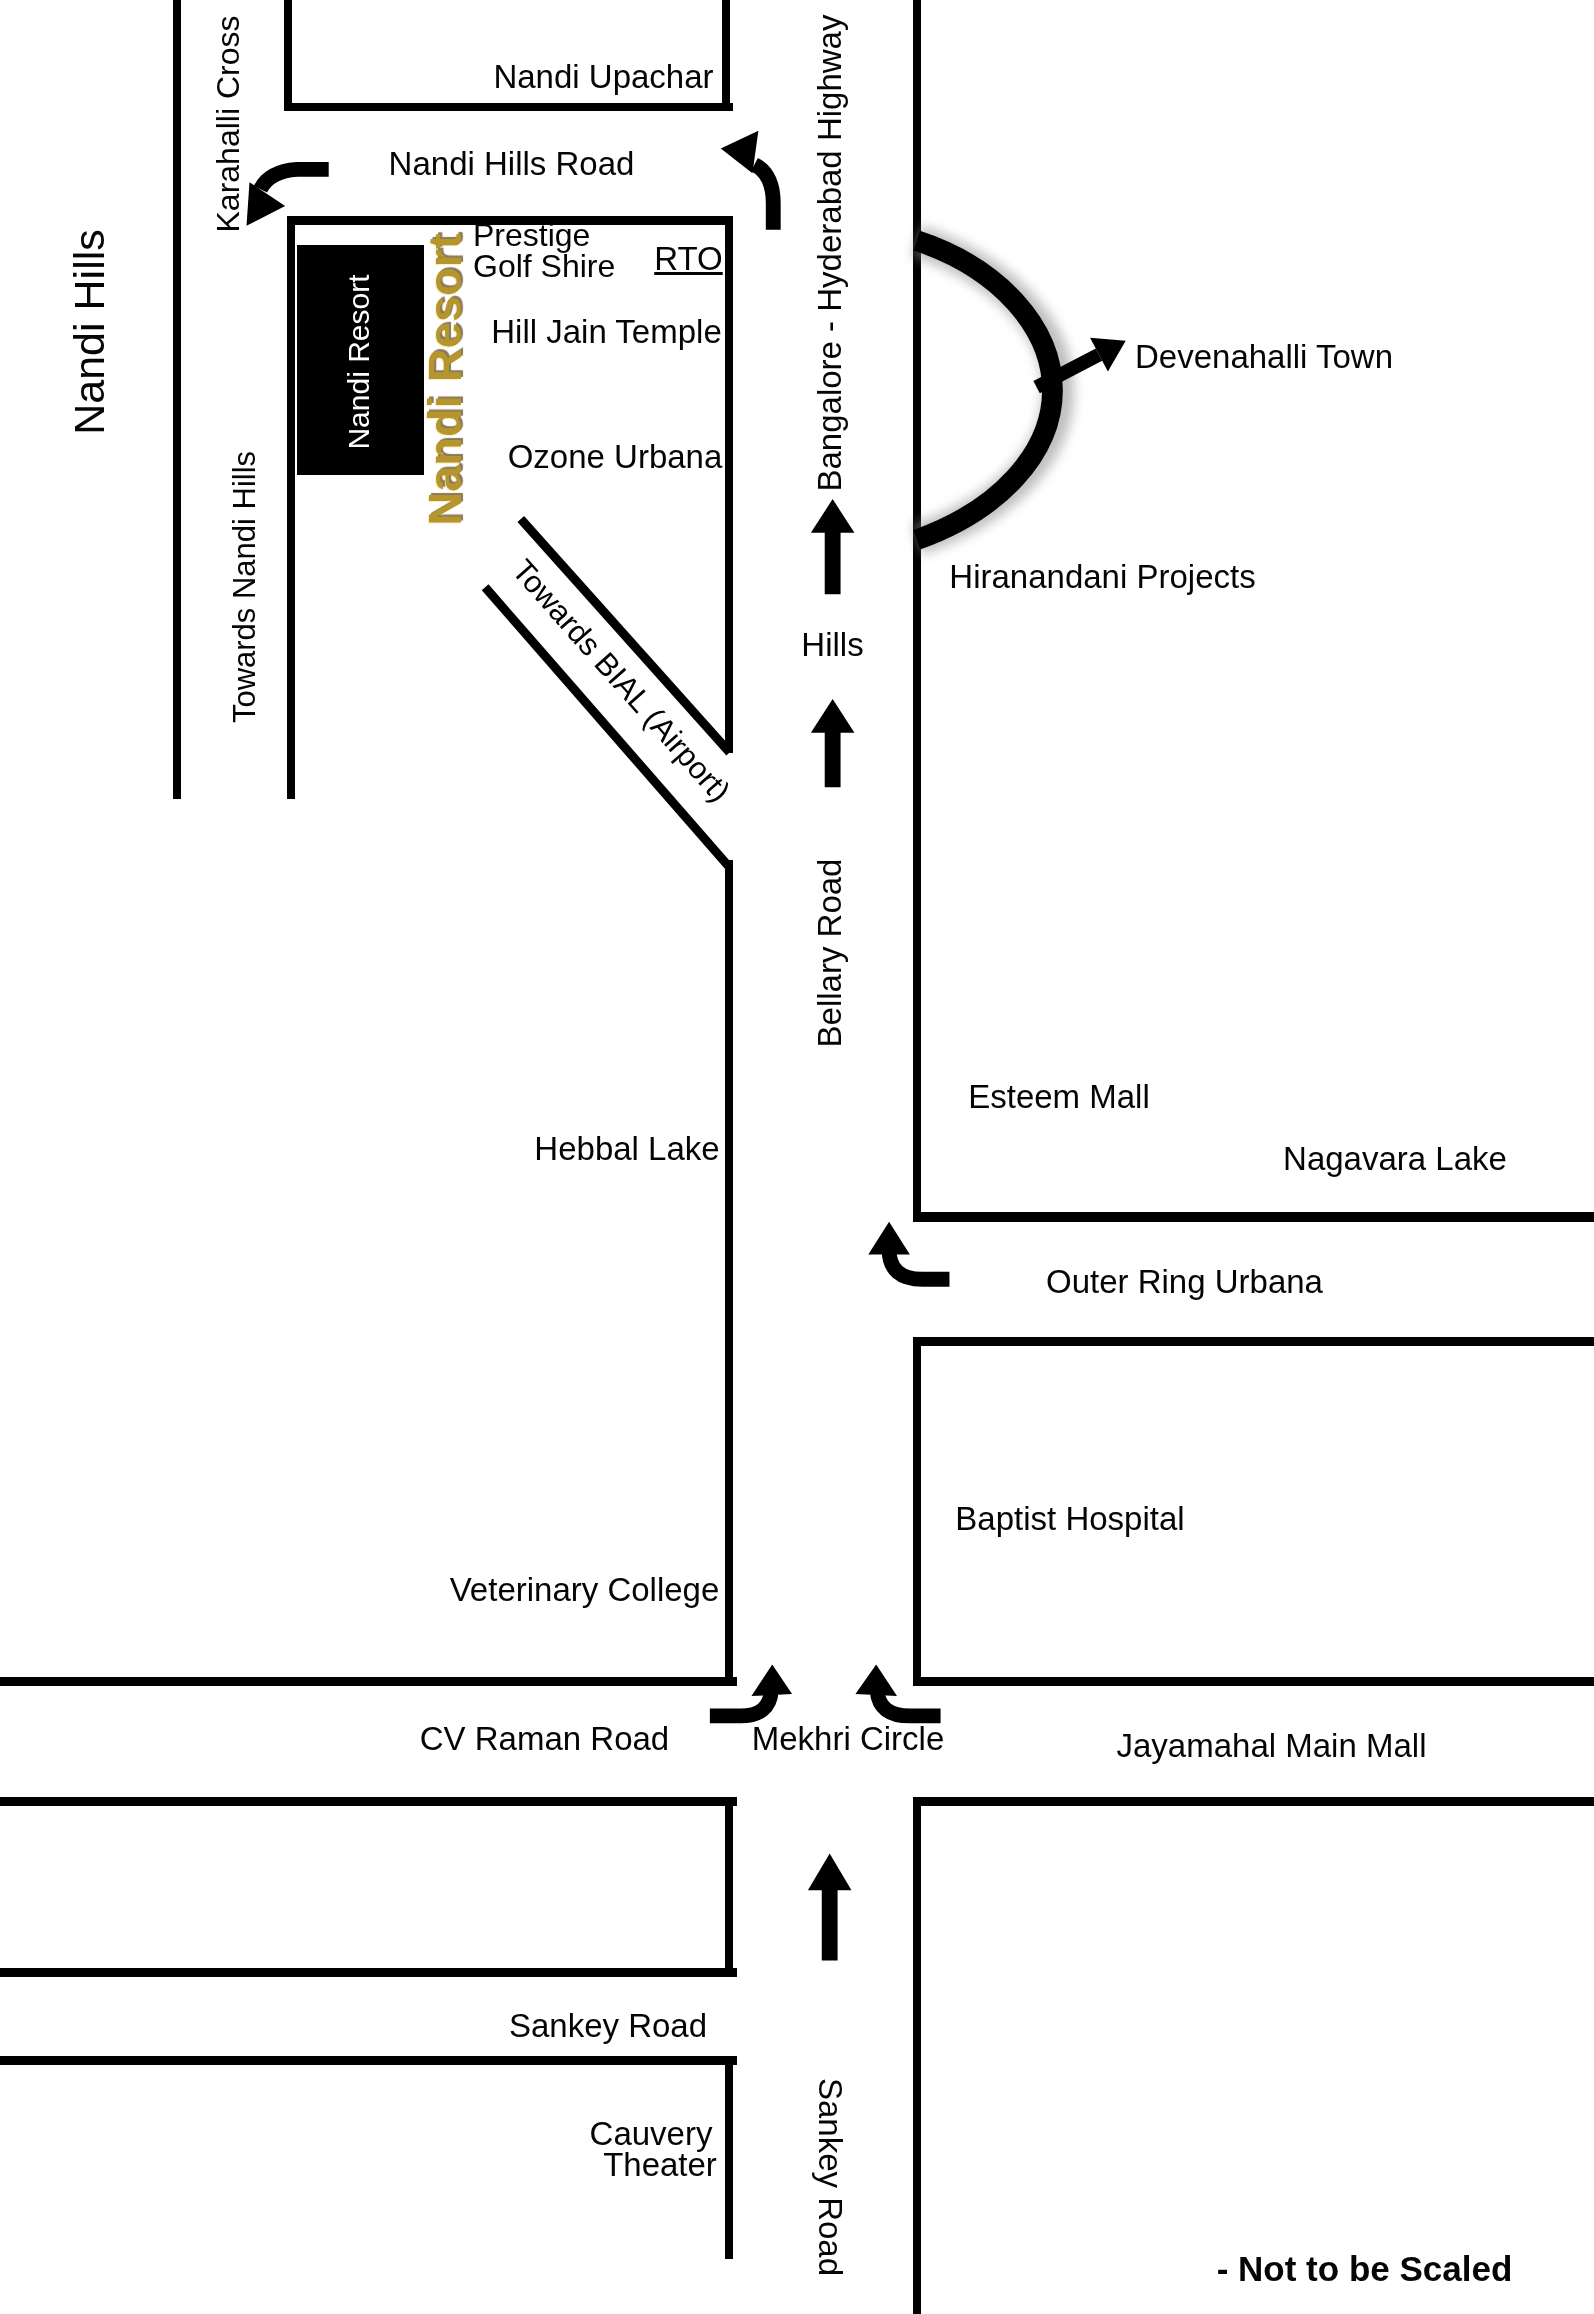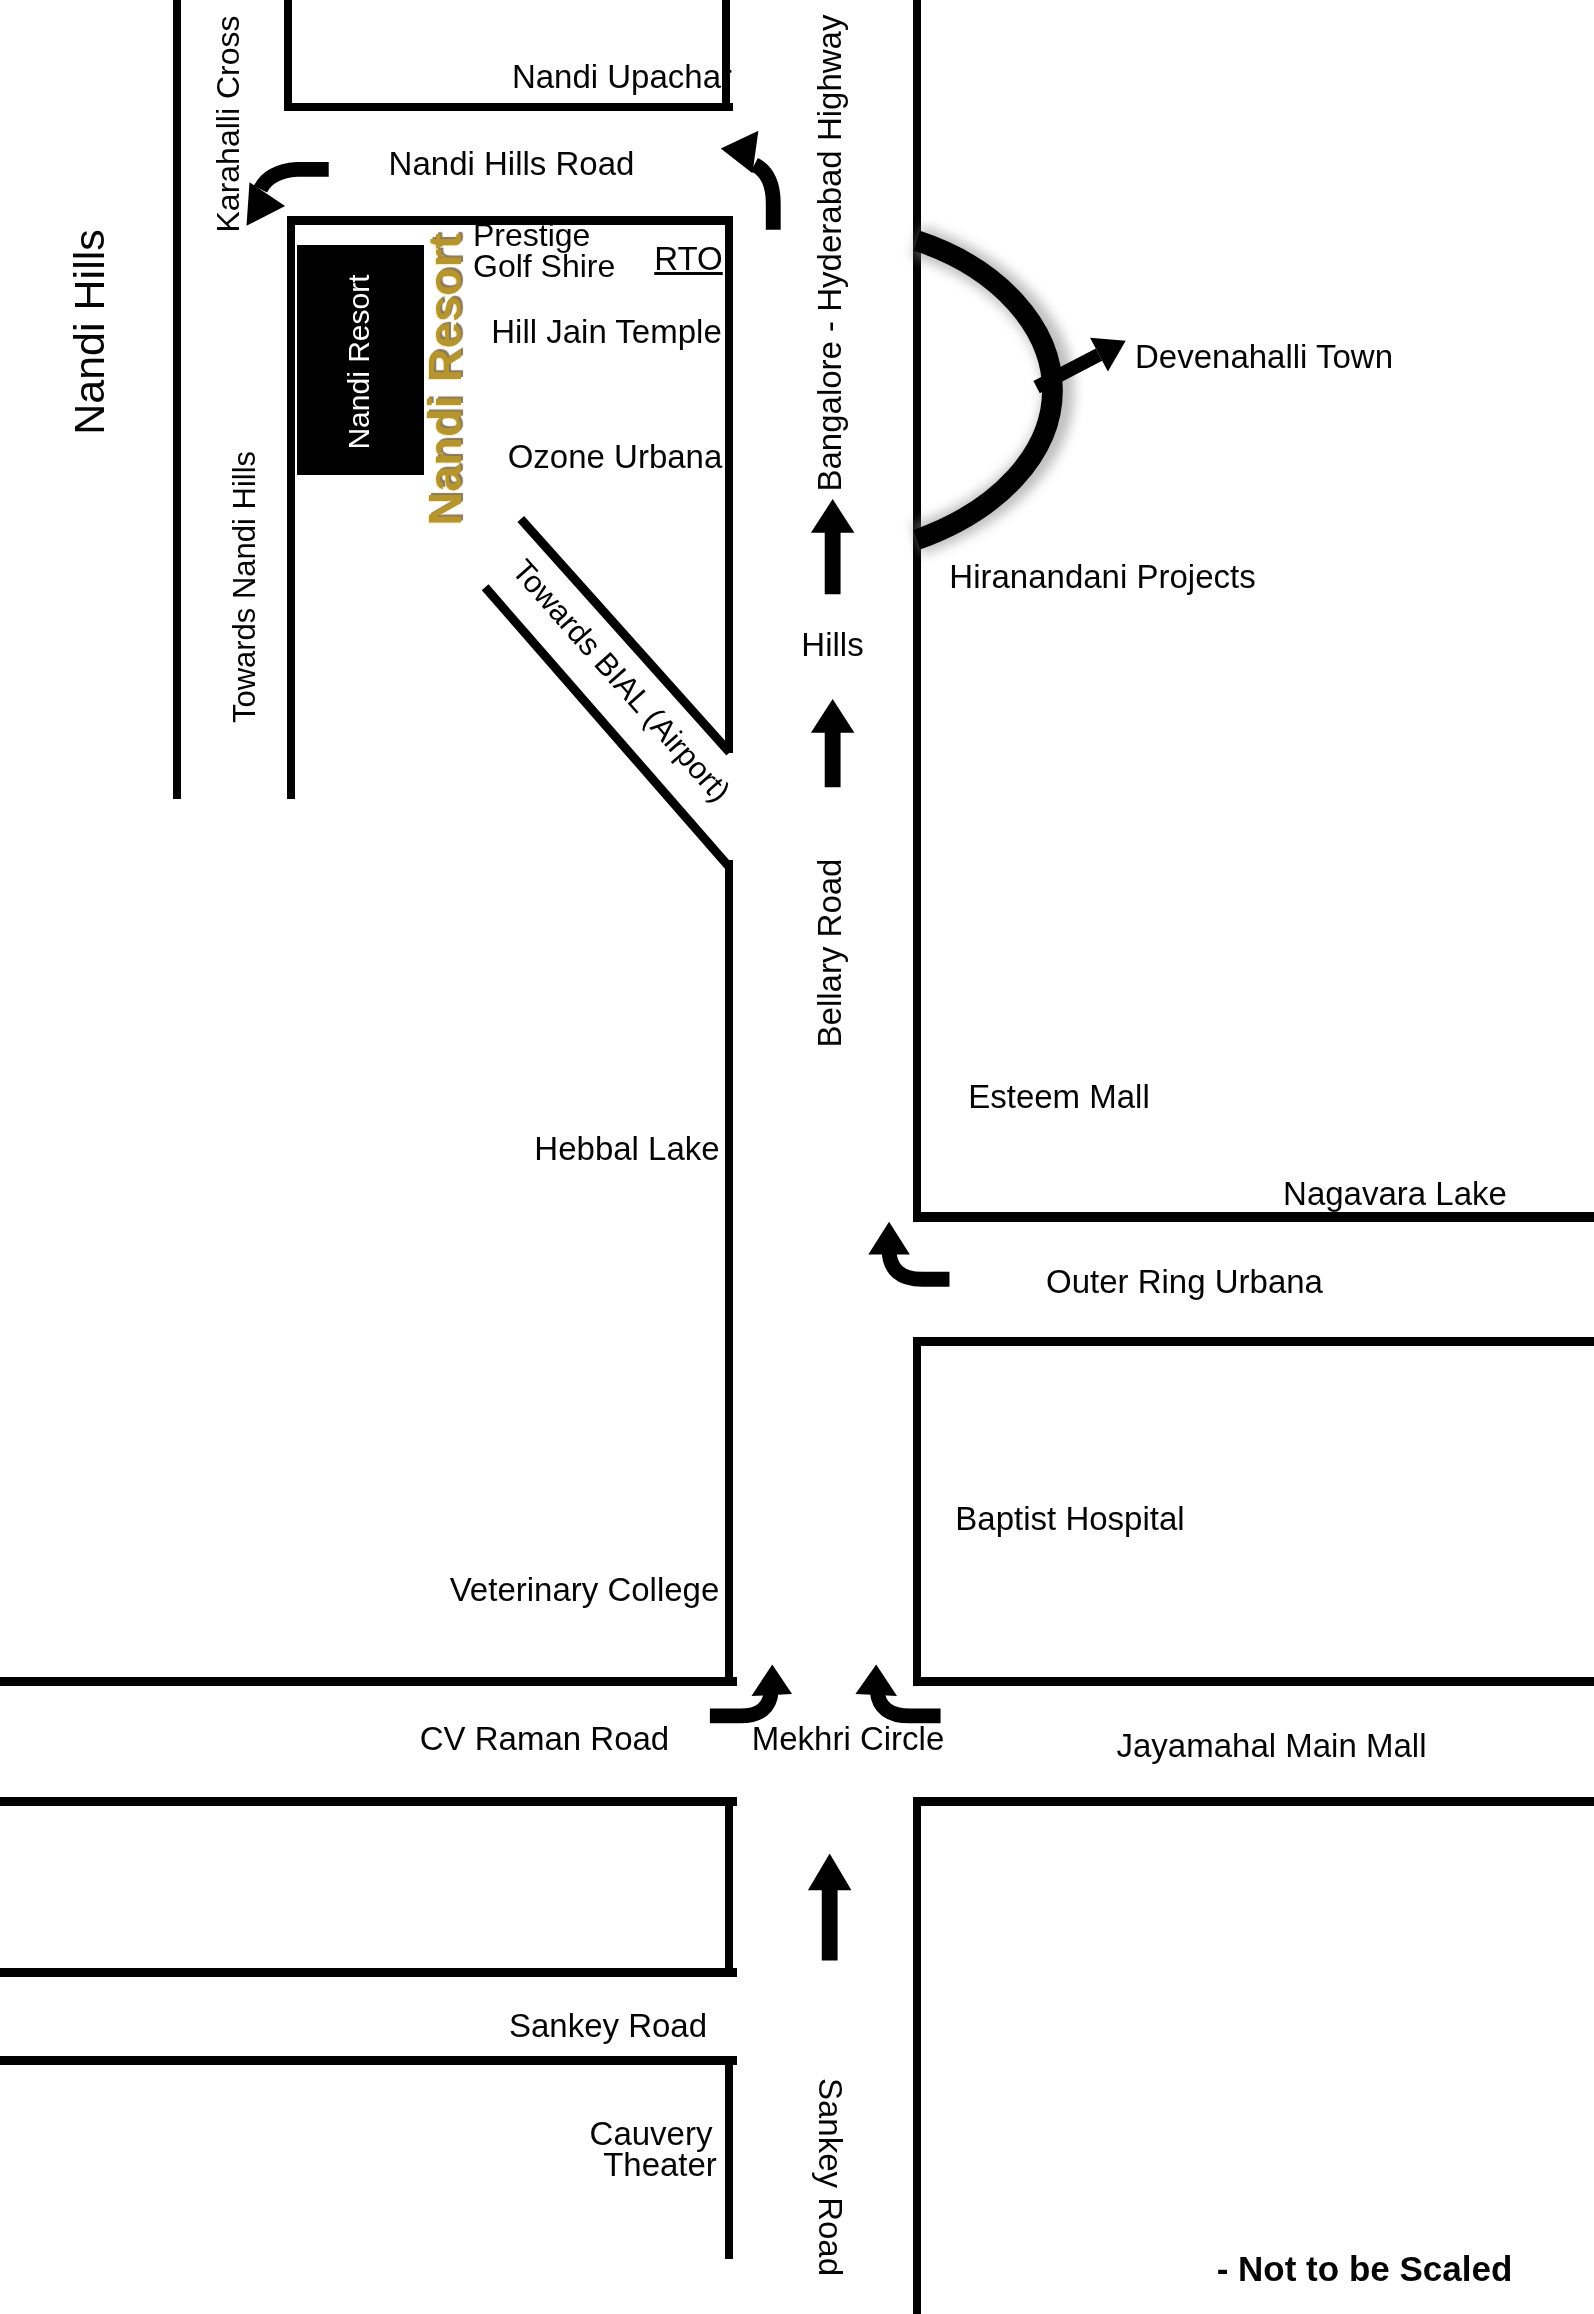--- a/index.html
+++ b/index.html
@@ -93,34 +93,34 @@
 
   <div class="lbl vert" style="left:-25px;top:312px;width:228px;font-size:43px;">Nandi Hills</div>
   <div class="lbl vert" style="left:114px;top:104px;width:228px;font-size:32px;">Karahalli Cross</div>
   <div class="lbl vert" style="left:96px;top:567px;width:297px;font-size:31px;">Towards Nandi Hills</div>
   <div class="resort-white">Nandi Resort</div>
   <div class="resort-gold">Nandi Resort</div>
   <div class="lbl vert" style="left:597px;top:239px;width:465px;">Bangalore - Hyderabad Highway</div>
   <div class="lbl vert" style="left:723px;top:933px;width:213px;">Bellary Road</div>
   <div class="lbl vert90" style="left:718px;top:2157px;width:223px;">Sankey Road</div>
 
-  <div class="lbl ctr" style="left:475px;top:57px;width:257px;text-align:right;">Nandi Upachar</div>
+  <div class="lbl ctr" style="left:475px;top:57px;width:257px;">Nandi Upachar</div>
   <div class="lbl ctr" style="left:373px;top:144px;width:277px;">Nandi Hills Road</div>
   <div class="lbl" style="left:473px;top:219px;font-size:32px;line-height:33px;">Prestige</div>
   <div class="lbl" style="left:473px;top:250px;font-size:32px;line-height:33px;">Golf Shire</div>
   <div class="lbl ctr" style="left:649px;top:239px;width:79px;text-decoration:underline;">RTO</div>
   <div class="lbl ctr" style="left:478px;top:312px;width:257px;">Hill Jain Temple</div>
   <div class="lbl ctr" style="left:496px;top:437px;width:238px;">Ozone Urbana</div>
   <div class="bial">Towards BIAL (Airport)</div>
   <div class="lbl" style="left:1135px;top:337px;">Devenahalli Town</div>
   <div class="lbl ctr" style="left:939px;top:557px;width:327px;">Hiranandani Projects</div>
   <div class="lbl ctr" style="left:793px;top:625px;width:79px;">Hills</div>
   <div class="lbl ctr" style="left:960px;top:1077px;width:198px;">Esteem Mall</div>
   <div class="lbl ctr" style="left:528px;top:1129px;width:198px;">Hebbal Lake</div>
-  <div class="lbl ctr" style="left:1276px;top:1139px;width:238px;margin-top:35px;">Nagavara Lake</div>
+  <div class="lbl ctr" style="left:1276px;top:1139px;width:238px;">Nagavara Lake</div>
   <div class="lbl ctr" style="left:1046px;top:1262px;width:277px;">Outer Ring Urbana</div>
   <div class="lbl ctr" style="left:946px;top:1499px;width:248px;">Baptist Hospital</div>
   <div class="lbl ctr" style="left:441px;top:1570px;width:287px;">Veterinary College</div>
   <div class="lbl ctr" style="left:393px;top:1719px;width:257px;margin-left:23px;">CV Raman Road</div>
   <div class="lbl ctr" style="left:744px;top:1719px;width:208px;">Mekhri Circle</div>
   <div class="lbl ctr" style="left:1098px;top:1726px;width:347px;">Jayamahal Main Mall</div>
   <div class="lbl ctr" style="left:504px;top:2006px;width:208px;">Sankey Road</div>
   <div class="lbl ctr" style="left:572px;top:2117px;width:158px;line-height:33px;">Cauvery</div>
   <div class="lbl ctr" style="left:581px;top:2148px;width:158px;line-height:33px;">Theater</div>
   <div class="lbl ctr note" style="left:1196px;top:2249px;width:337px;">- Not to be Scaled</div>

